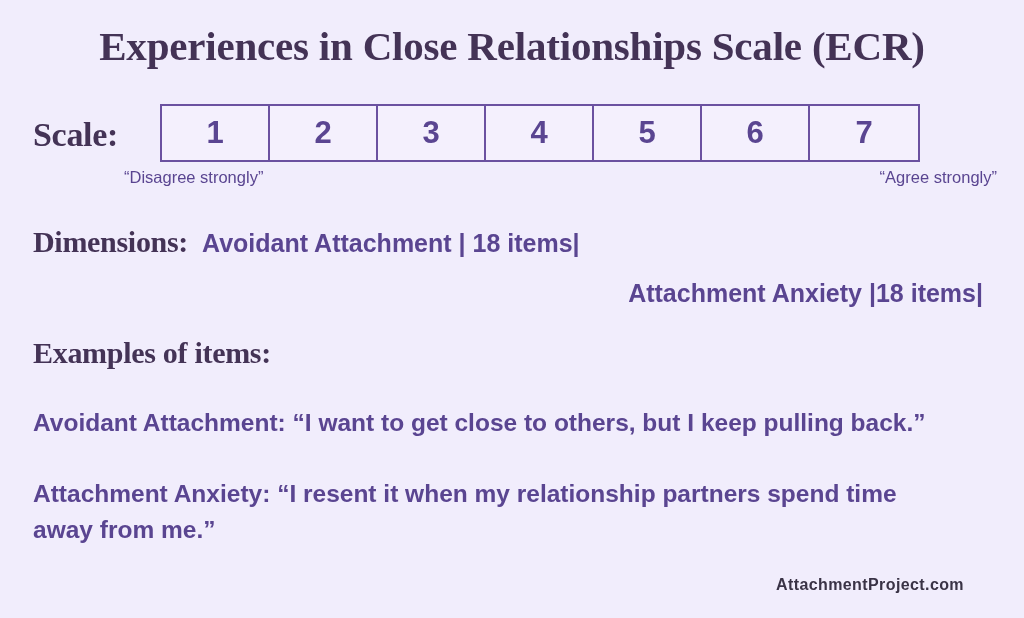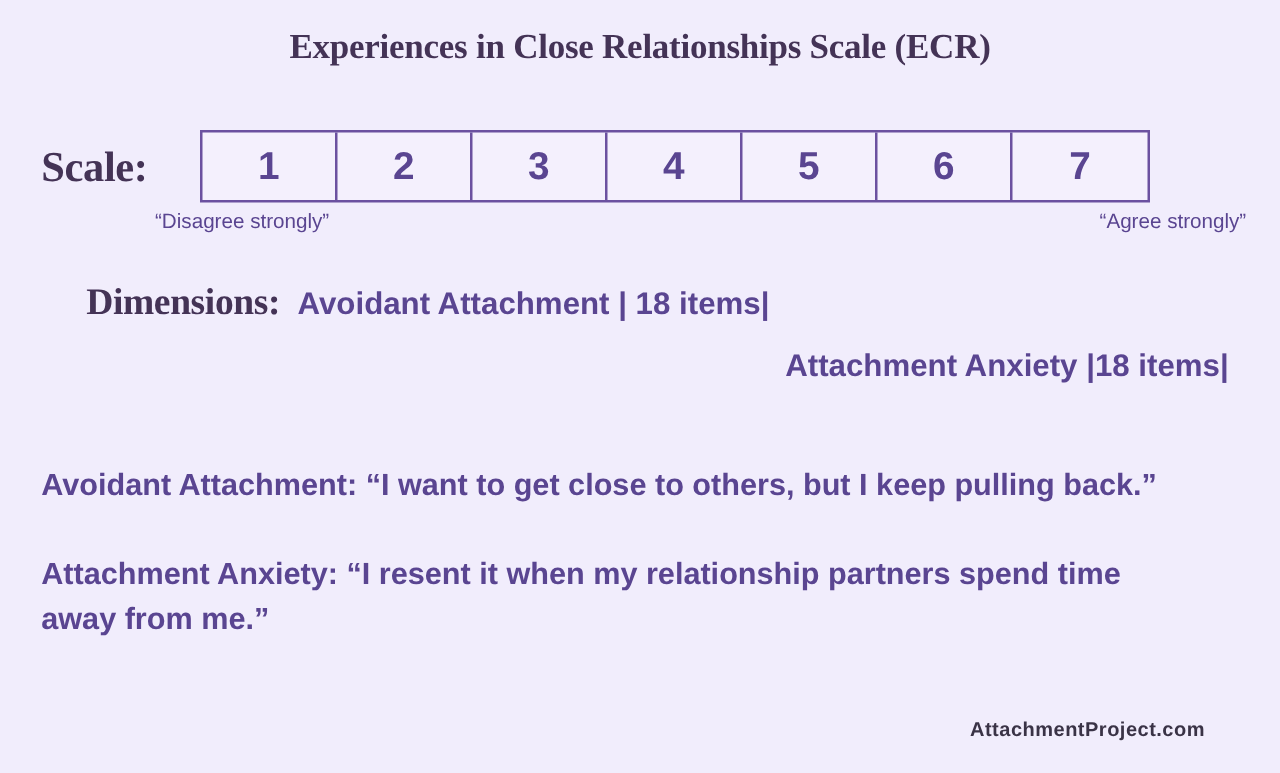--- a/index.html
+++ b/index.html
@@ -24,21 +24,21 @@
 
   
   .title {
     position: absolute;
     top: 22px;
     left: 0;
     width: 1024px;
     text-align: center;
     font-family: "Liberation Serif", "DejaVu Serif", serif;
     font-weight: bold;
-    font-size: 28px;
+    font-size: 41px;
     letter-spacing: -0.2px;
     color: #443356;
     white-space: nowrap;
   }
 
   
   .scale-row {
     position: absolute;
     top: 104px;
     left: 33px;
@@ -113,21 +113,20 @@
     display: flex;
     align-items: baseline;
     white-space: nowrap;
   }
   .dim-heading {
     font-family: "Liberation Serif", "DejaVu Serif", serif;
     font-weight: bold;
     font-size: 30px;
     color: #443356;
     letter-spacing: -0.3px;
-    margin-left: 36px;
   }
   .dim-value {
     font-family: "Liberation Sans", sans-serif;
     font-weight: bold;
     font-size: 25px;
     color: #5a4591;
     margin-left: 14px;
   }
   .dim-second-line {
     margin-top: 20px;
@@ -208,19 +207,20 @@
 
   <div class="dimensions">
     <div class="dim-first-line">
       <span class="dim-heading">Dimensions:</span>
       <span class="dim-value">Avoidant Attachment | 18 items|</span>
     </div>
     <div class="dim-second-line">Attachment Anxiety |18 items|</div>
   </div>
 
   <div class="examples">
+    <div class="examples-heading">Examples of items:</div>
     <div class="example-item">Avoidant Attachment: “I want to get close to others, but I keep pulling back.”</div>
     <div class="example-item">Attachment Anxiety: “I resent it when my relationship partners spend time away from me.”</div>
   </div>
 
   <div class="footer">AttachmentProject.com</div>
 
 </div>
 
 </body></html>

